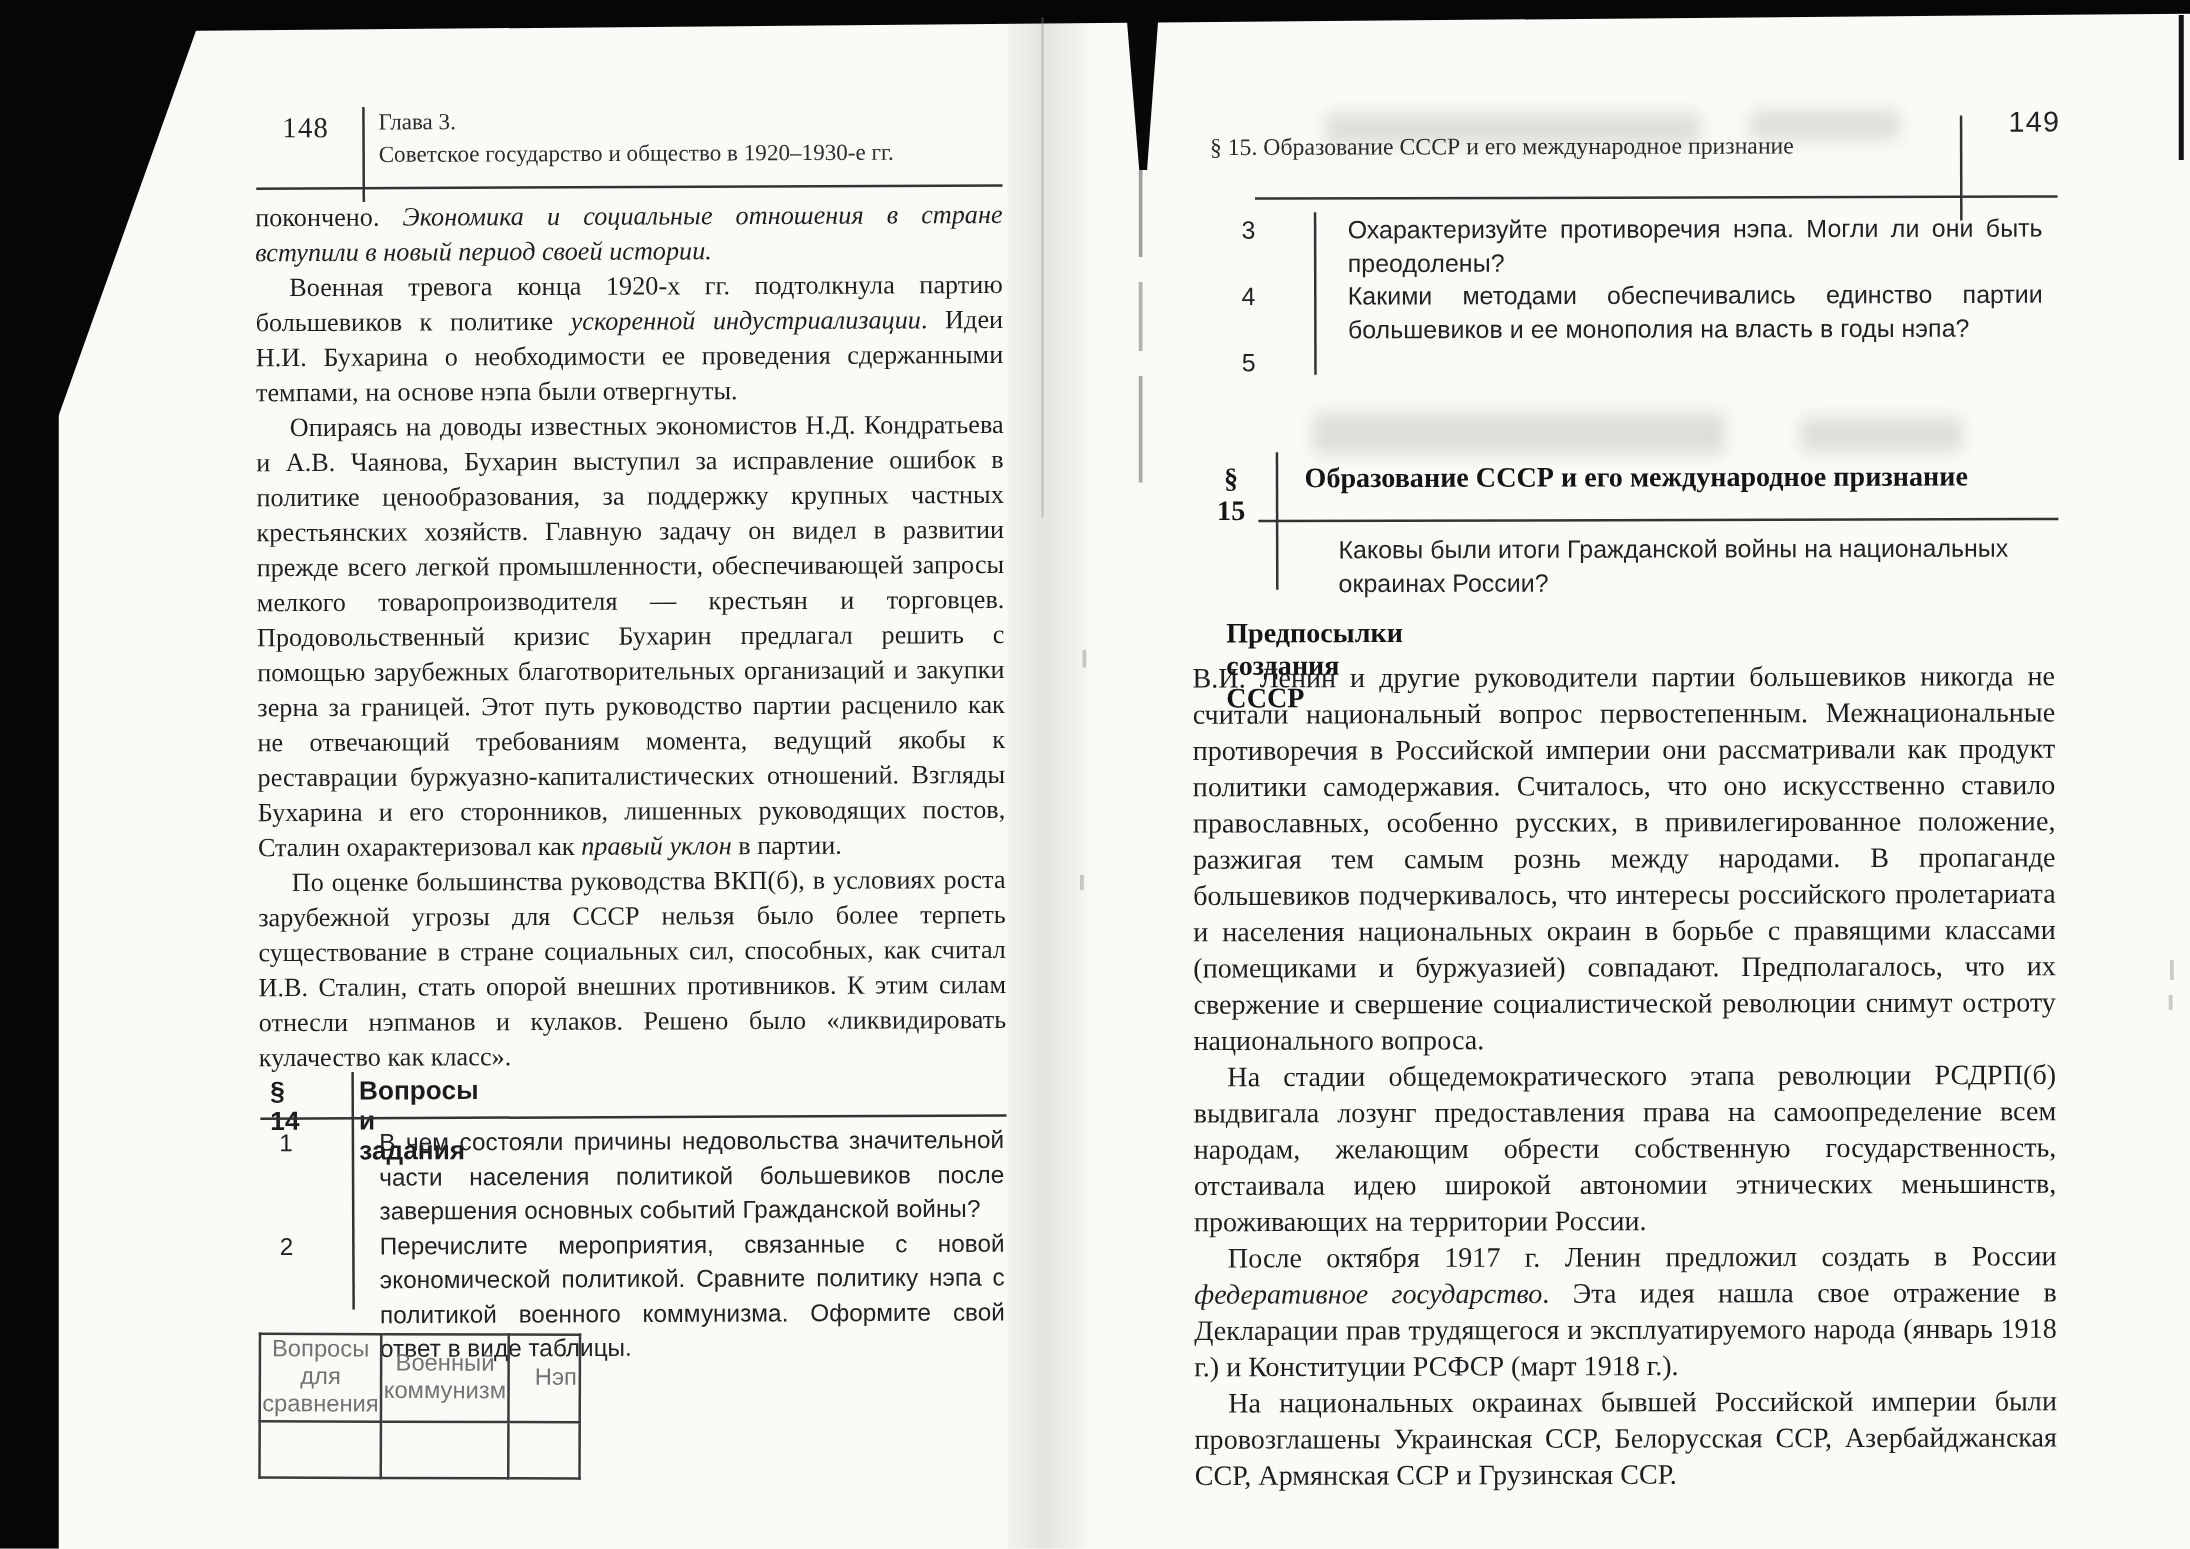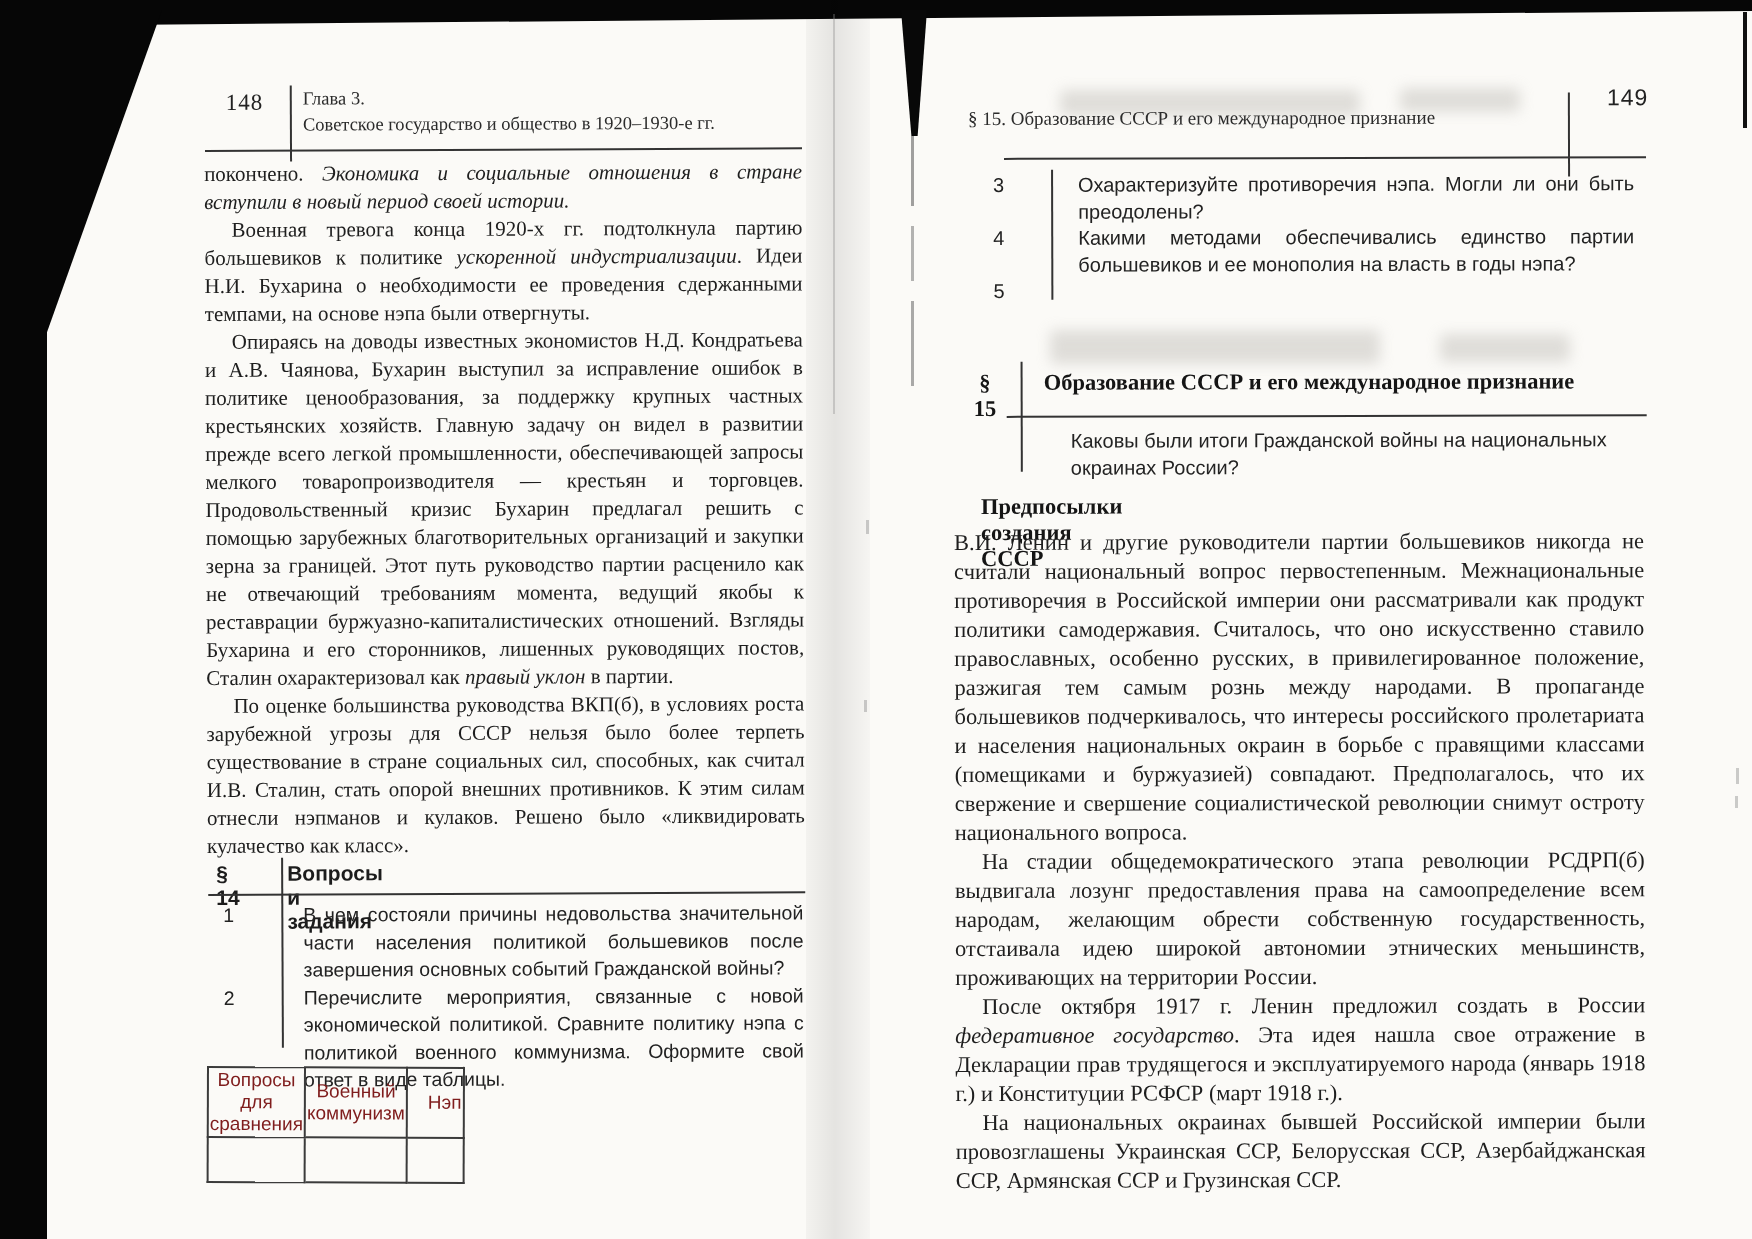--- a/index.html
+++ b/index.html
@@ -64,21 +64,21 @@
   
   .sec-label{position:absolute;font-weight:bold;font-size:22.5px;color:#151515;text-align:center;}
   .sec-title{position:absolute;font-weight:bold;font-size:22.5px;color:#151515;}
   .lead-q{position:absolute;font-family:"Liberation Sans",sans-serif;font-size:20px;
           line-height:27px;color:#242424;}
   .subhead{position:absolute;font-weight:bold;font-size:22.5px;color:#151515;}
 
   
   .cmp-table{position:absolute;left:203px;top:1066px;border-collapse:collapse;
              transform:rotate(0.45deg);transform-origin:0 0;
-             font-family:"Liberation Sans",sans-serif;font-size:19px;color:#7f1d1d;}
+             font-family:"Liberation Sans",sans-serif;font-size:19px;color:#737373;}
   .cmp-table th,.cmp-table td{border:2px solid #3b3b3b;font-weight:normal;
              text-align:center;vertical-align:middle;background:transparent;}
   .cmp-table th{height:42px;}
   .cmp-table td{height:41px;}
   .col1{width:215px;} .col2{width:269px;} .col3{width:166px;padding-left:20px;}
 
   .speck{position:absolute;background:#9a9a9a;opacity:.5;}
 </style>
 </head>
 <body>

